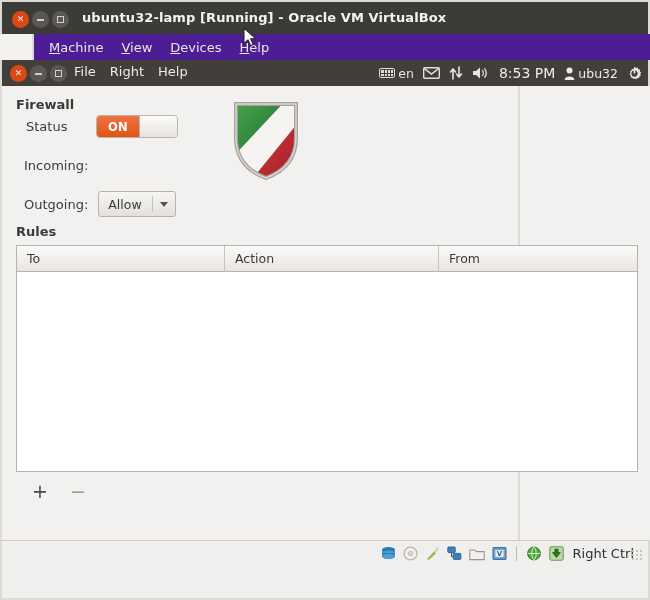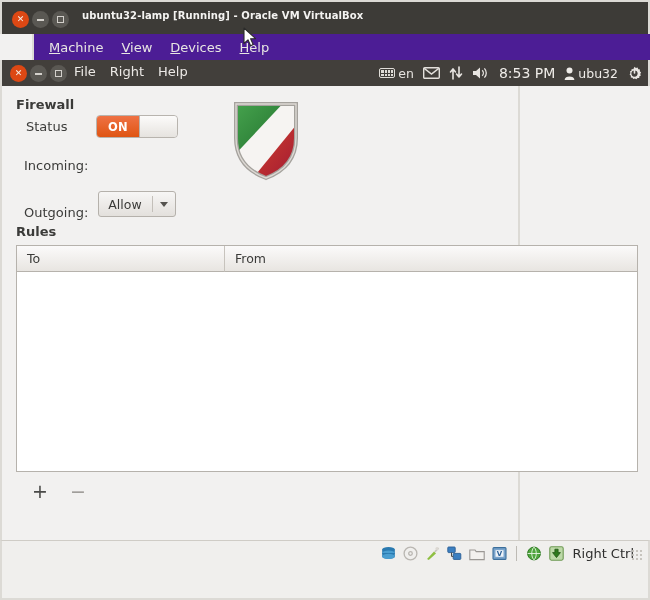--- a/index.html
+++ b/index.html
@@ -34,21 +34,21 @@
   }
   .wb.close { background: #dd4814; }
   .wb.min   { background: #5a5853; }
   .wb.max   { background: #5a5853; }
   .wb .gx { font-size: 9px; font-weight: bold; color:#f5f0ea; }
   .wb .gm { display:block; width:7px; height:2px; background:#d3d0cb; }
   .wb .gq { display:block; width:7px; height:7px; border:1.5px solid #d3d0cb; box-sizing:border-box; }
 
   .vbox-title {
     position: absolute; left: 80px; top: 8px;
-    color: #f4f3f1; font-size: 10px; font-weight: bold;
+    color: #f4f3f1; font-size: 13px; font-weight: bold;
     letter-spacing: 0.1px;
     white-space: nowrap;
   }
 
   .vbox-menubar {
     position: absolute; left: 0; top: 34px; width: 650px; height: 26px;
     background: #4c1d95;
     border-left: 2px solid #dcdad5;
     border-right: 2px solid #dcdad5;
     box-sizing: border-box;
@@ -99,21 +99,21 @@
     position: absolute; font-size: 13px; font-weight: bold; color: #3b3b39;
   }
   #firewall-title { left: 14px; top: 11px; }
   #rules-title    { left: 14px; top: 138px; }
 
   .field-label {
     position: absolute; font-size: 13px; color: #3b3b39;
   }
   #status-label   { left: 24px; top: 33px; }
   #incoming-label { left: 22px; top: 72px; }
-  #outgoing-label { left: 22px; top: 111px; margin-top: 8px; }
+  #outgoing-label { left: 22px; top: 111px; }
 
   
   .toggle {
     position: absolute; left: 94px; top: 29px; width: 82px; height: 23px;
     border: 1px solid #b8b4ae; border-radius: 4px; box-sizing: border-box;
     background: #f6f5f4; overflow: hidden; display: flex;
   }
   .toggle .on-part {
     width: 42px; height: 100%;
     background: linear-gradient(to bottom, #ef7244, #df5513);
@@ -344,20 +344,21 @@
         <path d="M6 6 L66 6 L66 40 C66 62 52 74 36 80 C20 74 6 62 6 40 Z" fill="none" stroke="#a5a29d" stroke-width="4"></path>
         <path d="M6 6 L66 6 L66 40 C66 62 52 74 36 80 C20 74 6 62 6 40 Z" fill="none" stroke="#ddd9d4" stroke-width="1.4"></path>
       </svg>
     </div>
 
     <div class="section-title" id="rules-title">Rules</div>
 
     <div class="rules-table">
       <div class="rules-head">
         <div class="th c1">To</div>
+        <div class="th c2">Action</div>
         <div class="th c3">From</div>
       </div>
       <div class="rules-body"></div>
     </div>
 
     <div class="tbl-actions">
       <div class="plus">+</div>
       <div class="minus">−</div>
     </div>
   </div>

